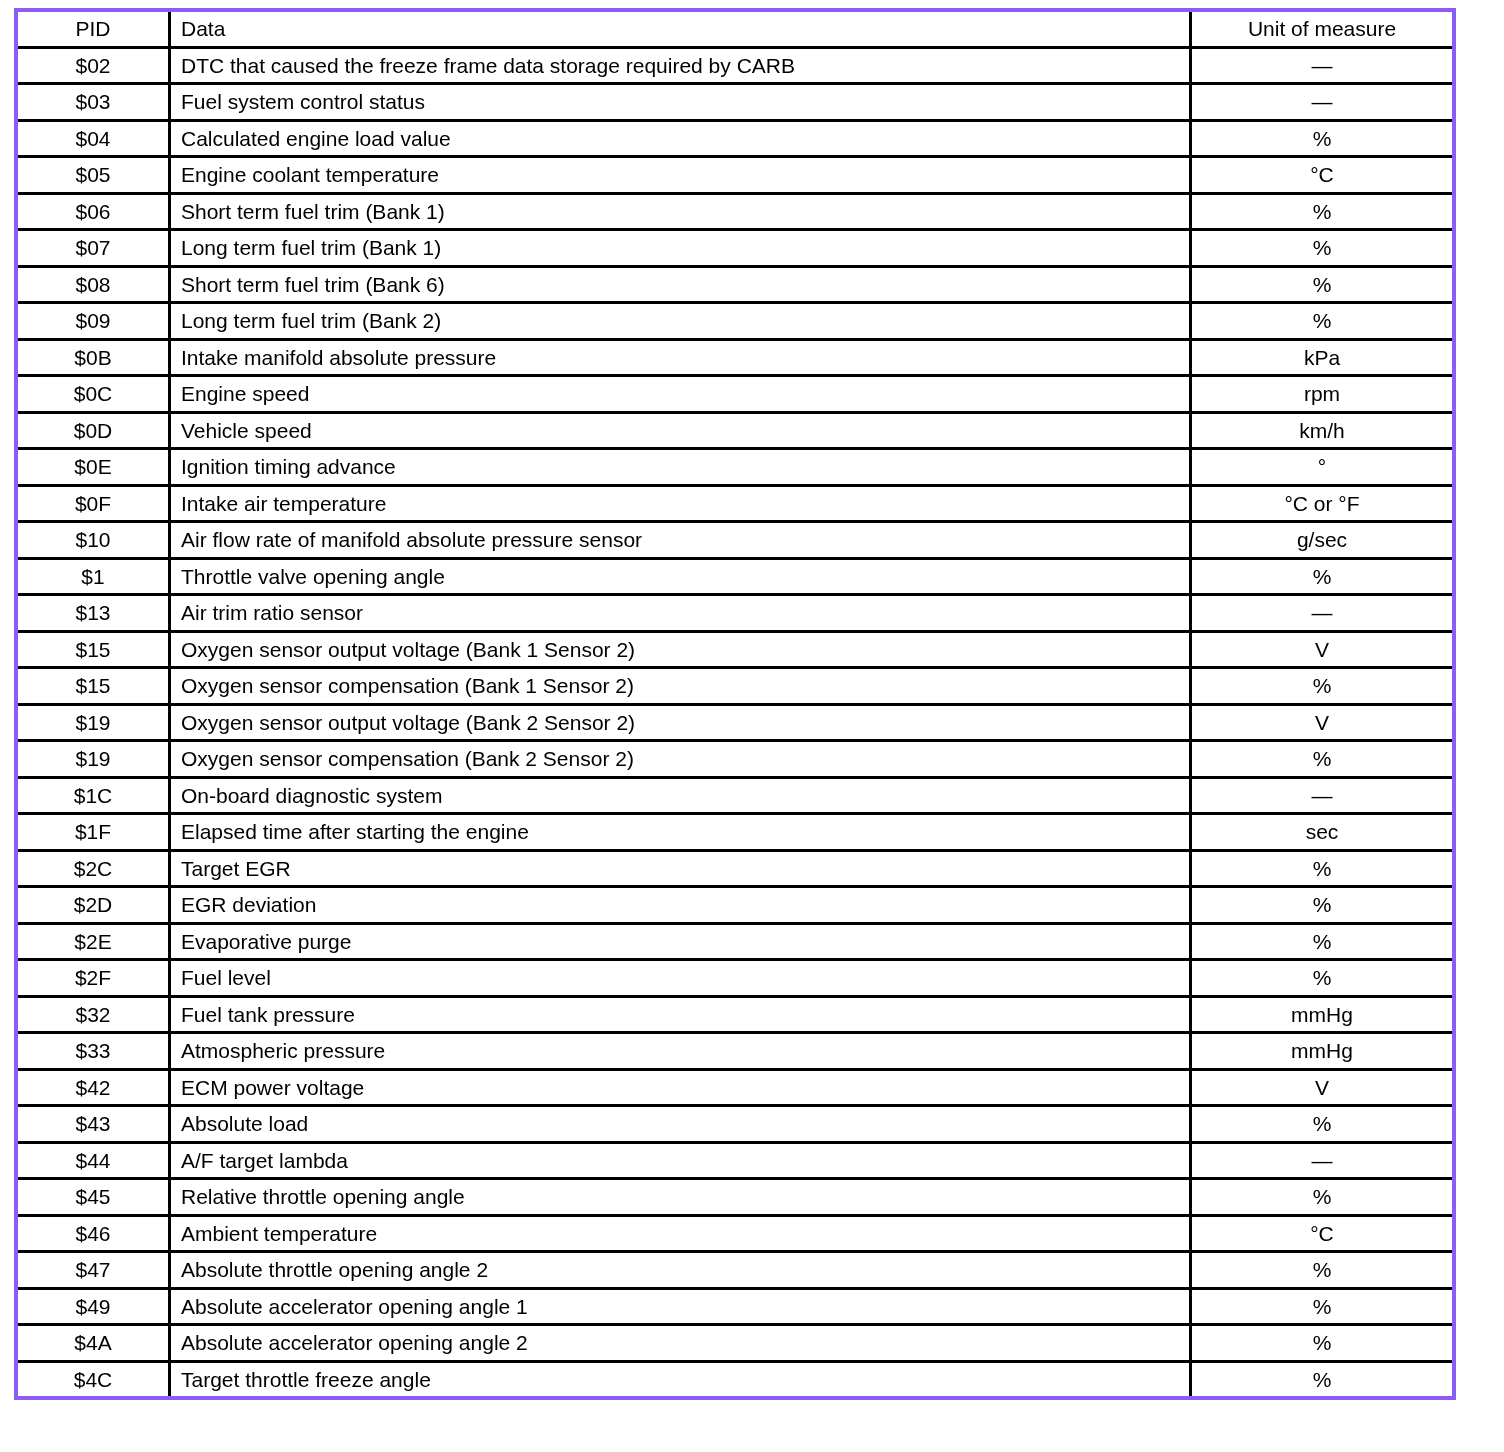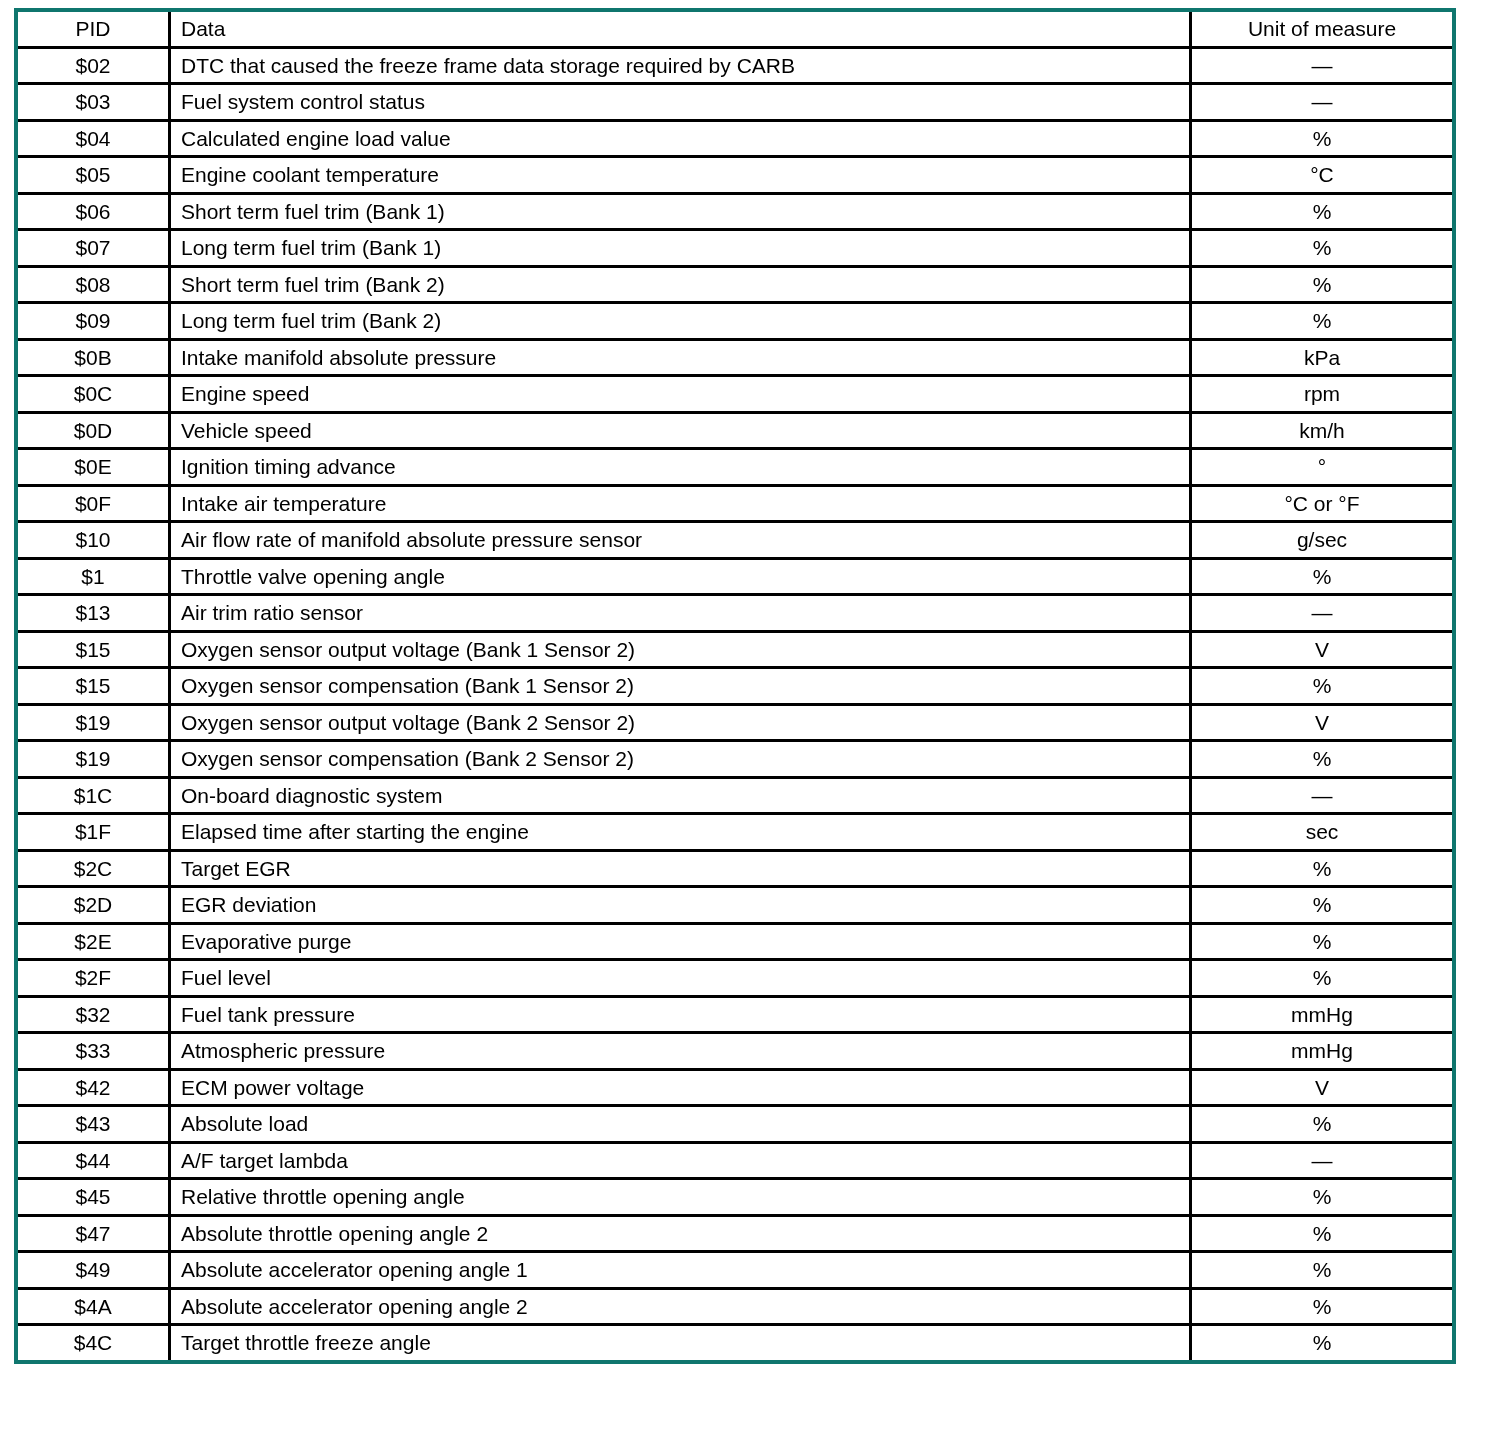--- a/index.html
+++ b/index.html
@@ -26,21 +26,21 @@
     border: 3px solid #000000;
     font-size: 21px;
     line-height: 1.1;
     height: 31.5px;
     padding: 1px 10px;
     background: #ffffff;
     overflow: hidden;
     white-space: nowrap;
   }
   table.pid-table {
-    border: 4px solid #0f766e;
+    border: 4px solid #8b5cf6;
   }
   th.pid-col, td.pid-col {
     width: 130px;
     text-align: center;
   }
   th.data-col, td.data-col {
     text-align: left;
     padding-left: 14px;
   }
   th.data-col { }
@@ -90,21 +90,21 @@
           <td class="data-col">Short term fuel trim (Bank 1)</td>
           <td class="unit-col">%</td>
         </tr>
         <tr>
           <td class="pid-col">$07</td>
           <td class="data-col">Long term fuel trim (Bank 1)</td>
           <td class="unit-col">%</td>
         </tr>
         <tr>
           <td class="pid-col">$08</td>
-          <td class="data-col">Short term fuel trim (Bank 2)</td>
+          <td class="data-col">Short term fuel trim (Bank 6)</td>
           <td class="unit-col">%</td>
         </tr>
         <tr>
           <td class="pid-col">$09</td>
           <td class="data-col">Long term fuel trim (Bank 2)</td>
           <td class="unit-col">%</td>
         </tr>
         <tr>
           <td class="pid-col">$0B</td>
           <td class="data-col">Intake manifold absolute pressure</td>
@@ -217,20 +217,25 @@
         </tr>
         <tr>
           <td class="pid-col">$44</td>
           <td class="data-col">A/F target lambda</td>
           <td class="unit-col">—</td>
         </tr>
         <tr>
           <td class="pid-col">$45</td>
           <td class="data-col">Relative throttle opening angle</td>
           <td class="unit-col">%</td>
+        </tr>
+        <tr>
+          <td class="pid-col">$46</td>
+          <td class="data-col">Ambient temperature</td>
+          <td class="unit-col">°C</td>
         </tr>
         <tr>
           <td class="pid-col">$47</td>
           <td class="data-col">Absolute throttle opening angle 2</td>
           <td class="unit-col">%</td>
         </tr>
         <tr>
           <td class="pid-col">$49</td>
           <td class="data-col">Absolute accelerator opening angle 1</td>
           <td class="unit-col">%</td>

